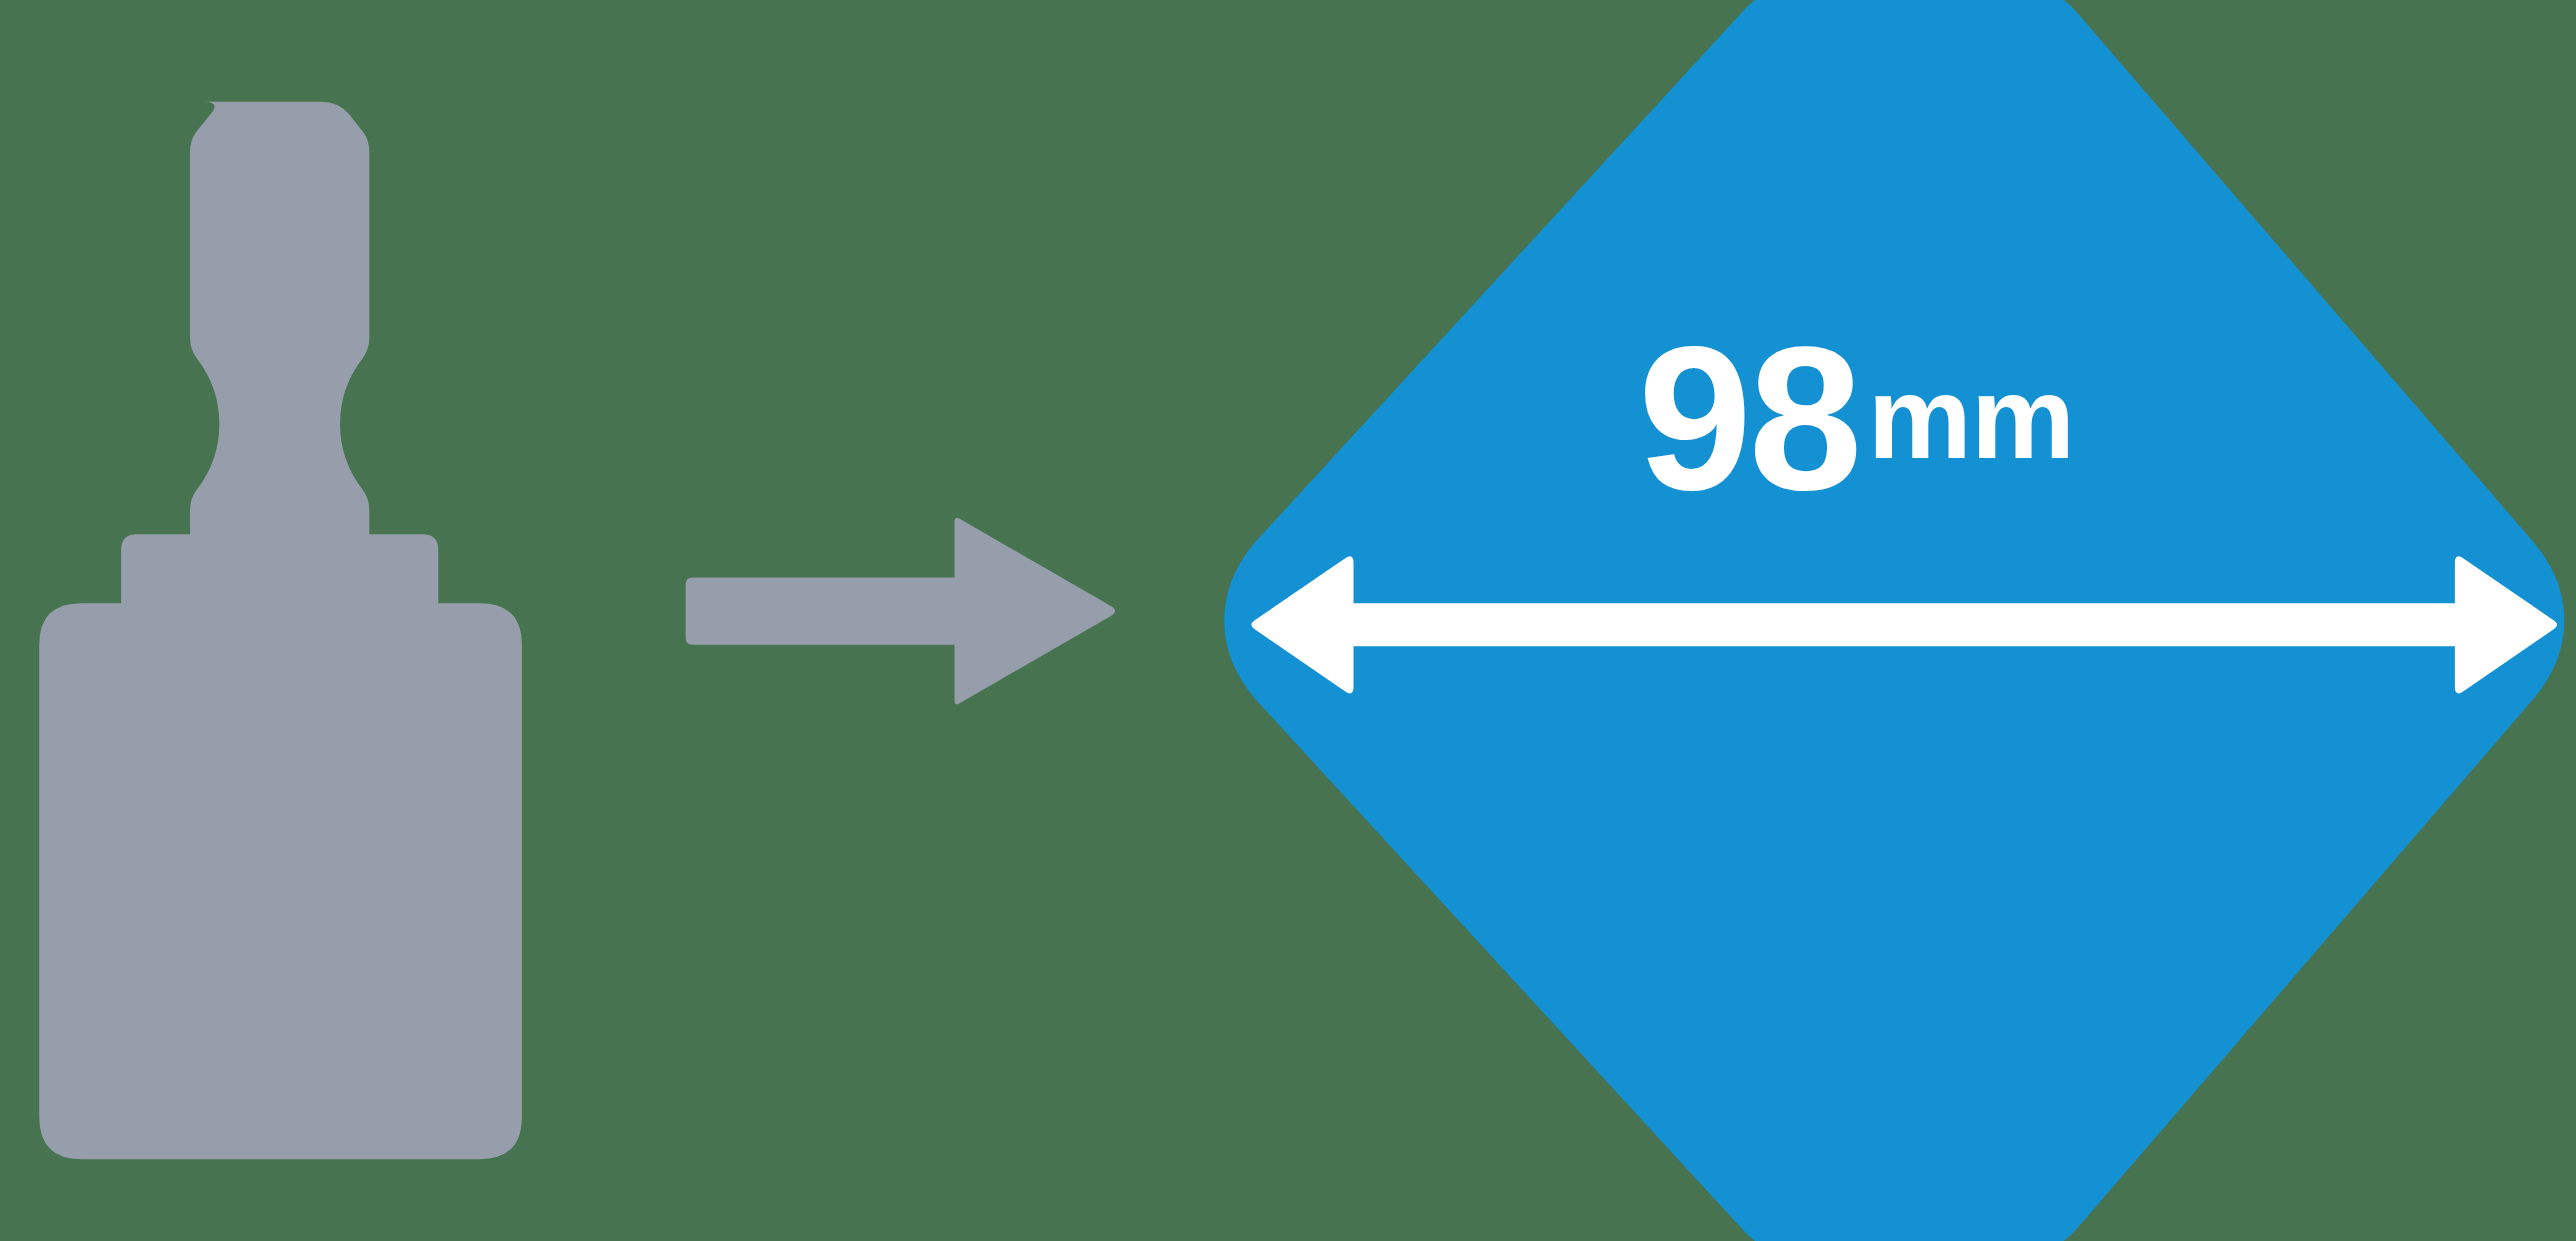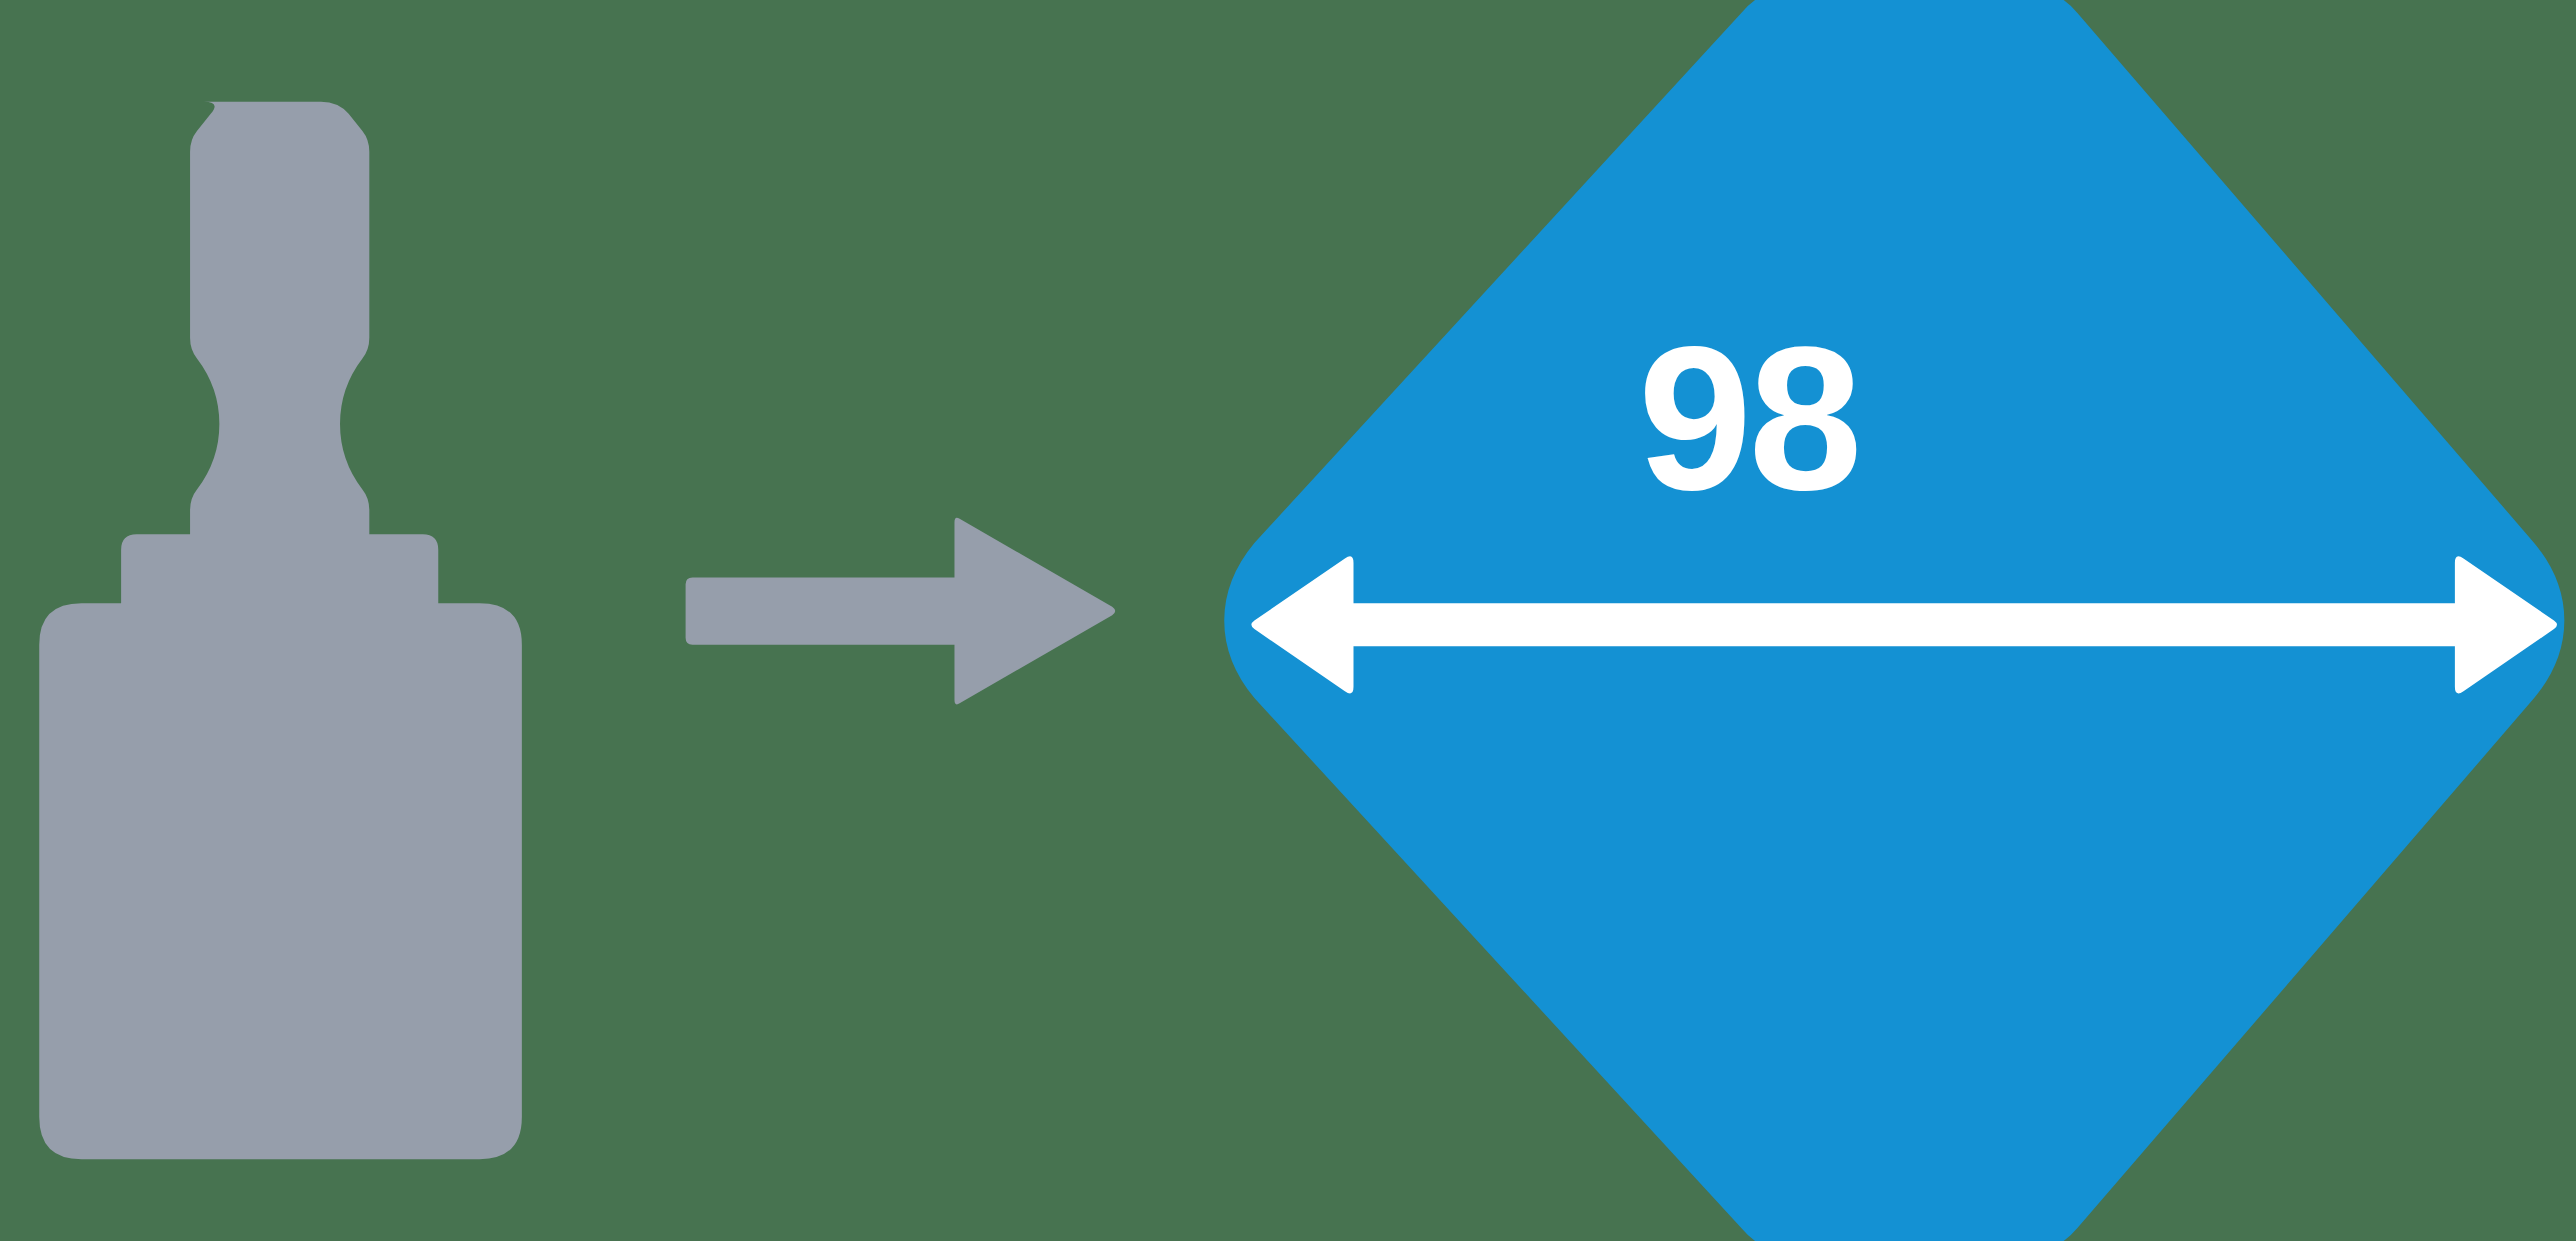--- a/index.html
+++ b/index.html
@@ -153,16 +153,17 @@
         L 1570 797
         Q 1570 809 1560 802
         L 1455 730
         Q 1448 725 1455 720
         Z"></path>
     </g>
   </svg>
 
   <div id="dim-label">
     <span id="dim-value">98</span>
+    <span id="dim-unit">mm</span>
   </div>
 
 </div>
 
 
 </body></html>

